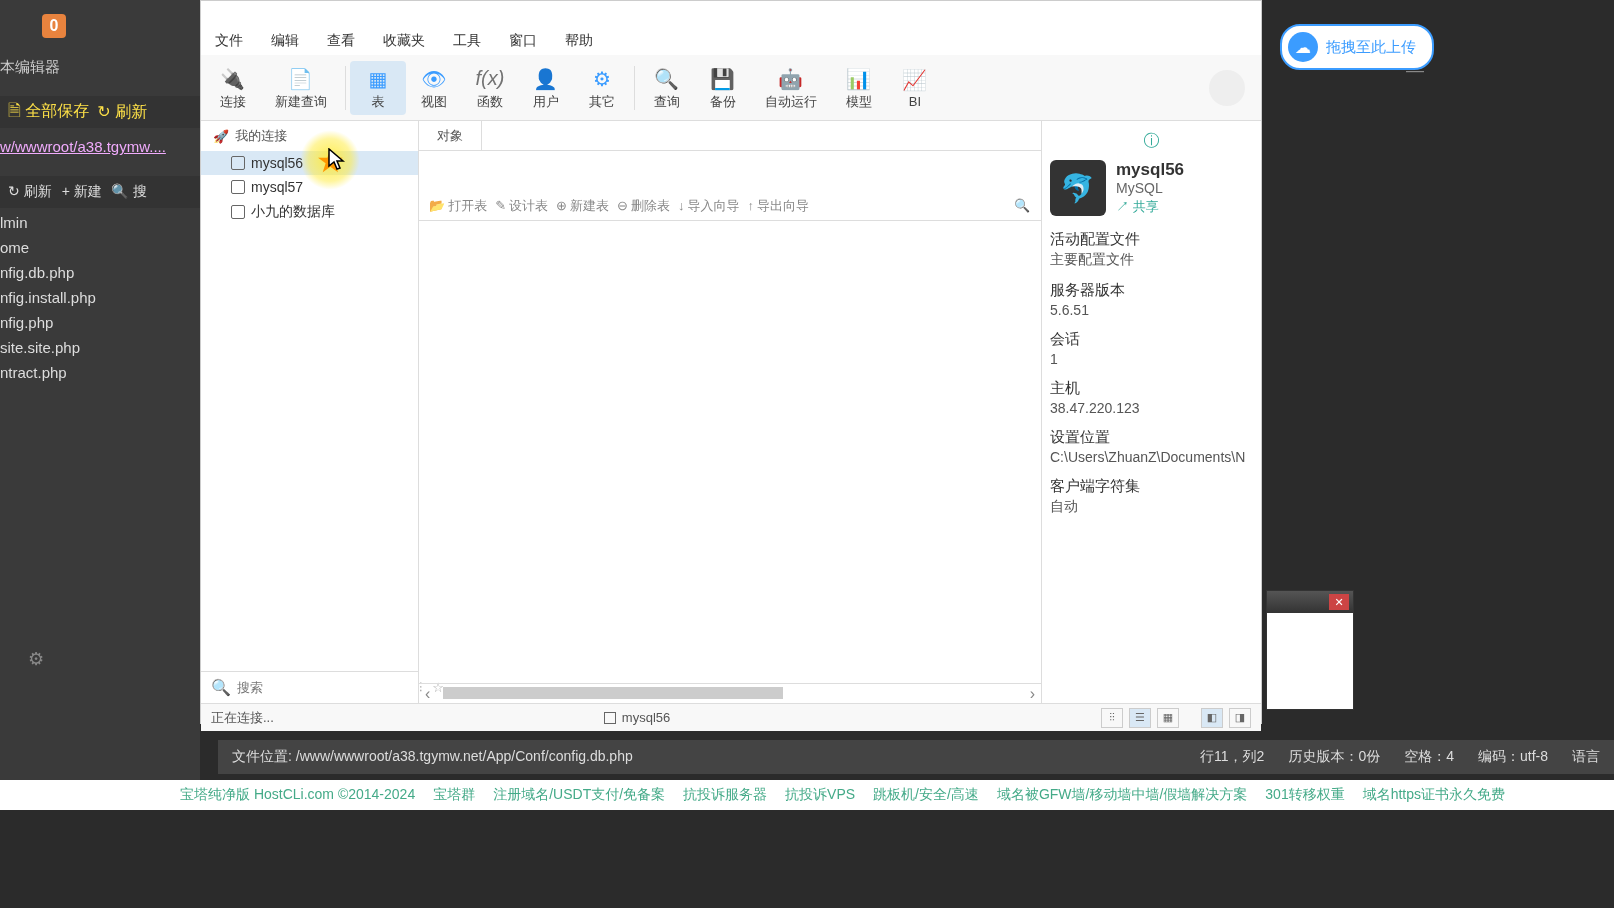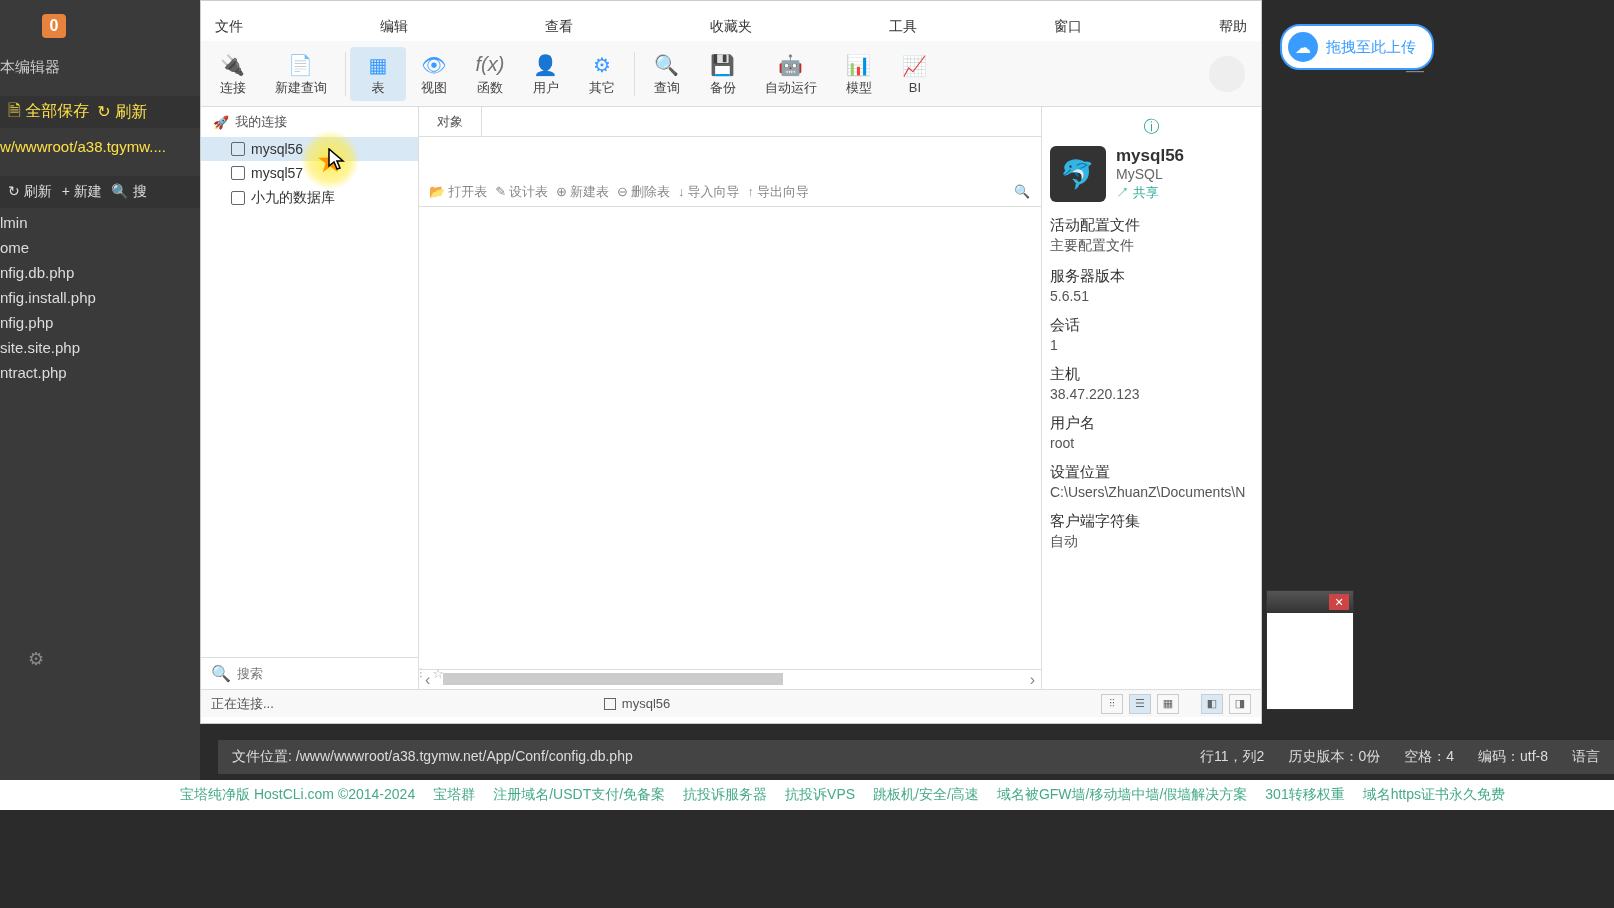--- a/index.html
+++ b/index.html
@@ -4,29 +4,29 @@
   <style>
     * { margin: 0; padding: 0; box-sizing: border-box; font-family: "Microsoft YaHei", sans-serif; }
     body { background: #2b2b2b; width: 1614px; height: 908px; overflow: hidden; position: relative; }
     
     
     .bg-editor { position: absolute; left: 0; top: 0; width: 200px; height: 780px; background: #3a3a3a; color: #ddd; }
     .bg-badge { position: absolute; left: 42px; top: 14px; width: 24px; height: 24px; background: #e8833e; border-radius: 4px; color: #fff; text-align: center; line-height: 24px; font-weight: bold; }
     .bg-title { position: absolute; left: 0; top: 58px; font-size: 15px; color: #ccc; }
     .bg-toolbar1 { position: absolute; left: 0; top: 96px; display: flex; gap: 8px; background: #333; height: 32px; align-items: center; padding: 0 8px; width: 200px; }
     .bg-toolbar1 span { font-size: 16px; color: #fde047; }
-    .bg-path { position: absolute; left: 0; top: 138px; font-size: 15px; color: #fde047; }
+    .bg-path { position: absolute; left: 0; top: 138px; font-size: 15px; color: #f0abfc; text-decoration: underline; }
     .bg-toolbar2 { position: absolute; left: 0; top: 176px; display: flex; gap: 10px; background: #333; height: 32px; align-items: center; padding: 0 8px; width: 200px; }
     .bg-toolbar2 span { font-size: 14px; color: #ddd; }
     .bg-files { position: absolute; left: 0; top: 214px; display: flex; flex-direction: column; gap: 8px; font-size: 15px; color: #ddd; }
     .bg-settings { position: absolute; left: 28px; bottom: 110px; color: #888; font-size: 18px; }
     
     
     .navicat { position: absolute; left: 200px; top: 0; width: 1062px; height: 724px; background: #fff; border: 1px solid #ccc; }
-    .nav-menu { height: 28px; display: flex; align-items: center; gap: 28px; padding: 0 14px; font-size: 14px; color: #333; margin-top: 12px; justify-content: space-between; }
+    .nav-menu { height: 28px; display: flex; align-items: center; gap: 28px; padding: 0 14px; font-size: 14px; color: #333; margin-top: 26px; }
     .nav-menu span { cursor: pointer; }
     .nav-toolbar { height: 66px; display: flex; align-items: center; padding: 0 4px; background: #f8f8f8; border-bottom: 1px solid #ddd; }
     .nav-tb-item { display: flex; flex-direction: column; align-items: center; padding: 4px 14px; font-size: 13px; color: #444; cursor: pointer; border-radius: 4px; }
     .nav-tb-item.active { background: #d9e8f5; }
     .nav-tb-icon { width: 28px; height: 28px; display: flex; align-items: center; justify-content: center; font-size: 20px; }
     .nav-tb-sep { width: 1px; height: 44px; background: #ddd; margin: 0 4px; }
     .nav-avatar { margin-left: auto; width: 36px; height: 36px; border-radius: 50%; background: #eee; margin-right: 12px; }
     
     .nav-body { display: flex; height: calc(100% - 140px); }
     .nav-sidebar { width: 218px; border-right: 1px solid #ddd; display: flex; flex-direction: column; }
@@ -259,24 +259,20 @@
         </div>
       <div class="nav-info-section">
           <div class="nav-info-label">会话</div>
           <div class="nav-info-value">1</div>
         </div>
       <div class="nav-info-section">
           <div class="nav-info-label">主机</div>
           <div class="nav-info-value">38.47.220.123</div>
         </div>
       <div class="nav-info-section">
-          <div class="nav-info-label">用户名</div>
-          <div class="nav-info-value">root</div>
-        </div>
-      <div class="nav-info-section">
           <div class="nav-info-label">设置位置</div>
           <div class="nav-info-value">C:\Users\ZhuanZ\Documents\N</div>
         </div>
       <div class="nav-info-section">
           <div class="nav-info-label">客户端字符集</div>
           <div class="nav-info-value">自动</div>
         </div>
     </div>
   </div>
 

